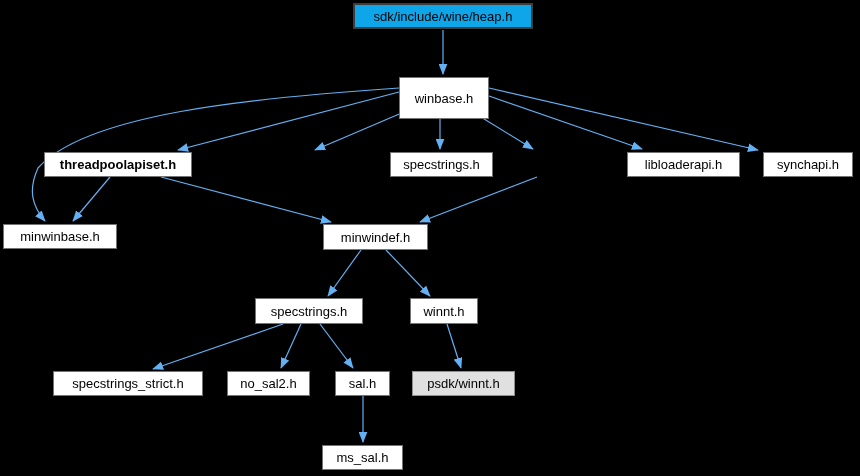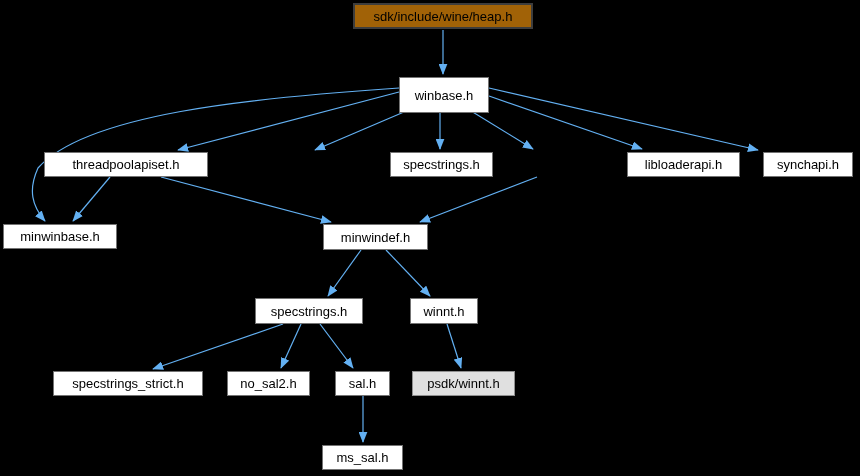--- a/index.html
+++ b/index.html
@@ -35,21 +35,21 @@
     color: #000000;
     font-size: 13px;
     line-height: 1;
     display: flex;
     align-items: center;
     justify-content: center;
     white-space: nowrap;
     cursor: pointer;
   }
   .node.main {
-    background: #a16207;
+    background: #0ea5e9;
     border: 2px solid #3d3d3d;
     cursor: default;
   }
   .node.gray {
     background: #e0e0e0;
     border: 1px solid #8f8f8f;
     cursor: default;
   }
 </style>
 </head>
@@ -77,23 +77,23 @@
     <path class="edge" d="M361,250 L328,296" marker-end="url(#arr)"></path>
     <path class="edge" d="M386,250 L430,296" marker-end="url(#arr)"></path>
     <path class="edge" d="M283,324 L153,369" marker-end="url(#arr)"></path>
     <path class="edge" d="M301,324 L281,368" marker-end="url(#arr)"></path>
     <path class="edge" d="M320,324 L353,368" marker-end="url(#arr)"></path>
     <path class="edge" d="M447,324 L461,368" marker-end="url(#arr)"></path>
     <path class="edge" d="M363,396 L363,442" marker-end="url(#arr)"></path>
   </svg>
 
   <div class="node main" style="left:353px; top:3px;  width:180px; height:26px;">sdk/include/wine/heap.h</div>
-  <div class="node" style="left:399px; top:77px; width:90px;  height:36px;">winbase.h</div>
+  <div class="node" style="left:399px; top:77px; width:90px;  height:42px;">winbase.h</div>
 
-  <div class="node" style="left:44px;  top:152px; width:164px; height:25px;">threadpoolapiset.h</div>
+  <div class="node" style="left:44px;  top:152px; width:148px; height:25px;font-weight:bold;">threadpoolapiset.h</div>
   <div class="node" style="left:390px; top:152px; width:103px; height:25px;">specstrings.h</div>
   <div class="node" style="left:763px; top:152px; width:90px;  height:25px;">synchapi.h</div>
   <div class="node" style="left:627px; top:152px; width:113px; height:25px;">libloaderapi.h</div>
 
   <div class="node" style="left:3px;   top:224px; width:114px; height:25px;">minwinbase.h</div>
   <div class="node" style="left:323px; top:224px; width:105px; height:26px;">minwindef.h</div>
 
   <div class="node" style="left:255px; top:298px; width:108px; height:26px;">specstrings.h</div>
   <div class="node" style="left:410px; top:298px; width:68px;  height:26px;">winnt.h</div>
 

